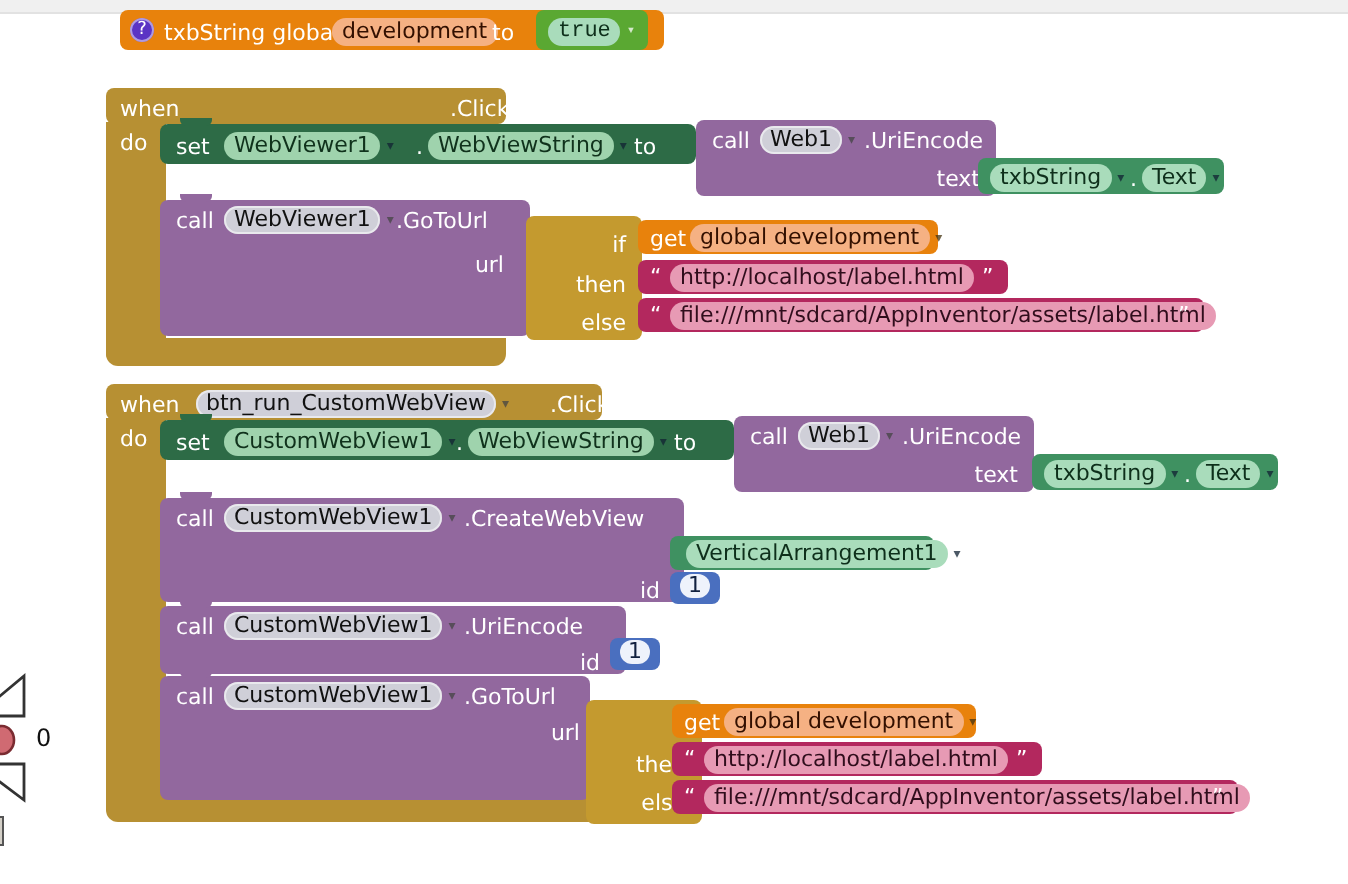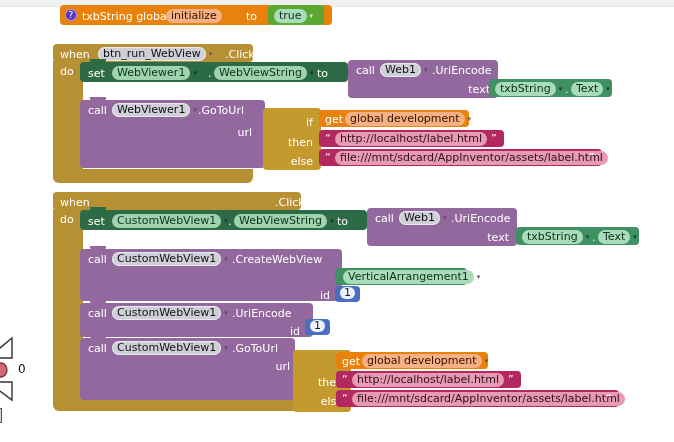--- a/index.html
+++ b/index.html
@@ -73,35 +73,32 @@
     <svg width="34" height="24" style="position:absolute;left:-14px;top:44px;">
       <polygon points="2,2 26,2 26,20" fill="none" stroke="#333" stroke-width="1.4"></polygon>
     </svg>
     <div class="wbtn" style="left:-22px;top:72px;">ngs</div>
   </div>
 
   <div class="blk c-var" style="left:60px;top:5px;width:272px;height:20px;">
     <div class="qmark" style="left:5px;top:4px;">?</div>
     <div class="row" style="left:22px;top:6px;">txbString global</div>
     <div class="row" style="left:106px;top:4px;">
-      <span class="fld orangef">initialize</span>
+      <span class="fld orangef">development</span>
     </div>
     <div class="row" style="left:186px;top:6px;">to</div>
   </div>
-  <div class="blk c-logic" style="left:268px;top:5px;width:56px;height:20px;">
+  <div class="blk c-logic" style="left:268px;top:5px;width:56px;height:20px;font-family:Liberation Mono, monospace;">
     <div class="row" style="left:6px;top:4px;">
       <span class="fld mint">true</span><span class="caret">▾</span>
     </div>
   </div>
 
   <div class="blk c-event" style="left:53px;top:44px;width:200px;height:18px;">
     <div class="row" style="left:7px;top:5px;">when</div>
-    <div class="row" style="left:45px;top:3px;">
-      <span class="fld light">btn_run_WebView</span><span class="caret" style="color:#444;">▾</span>
-    </div>
     <div class="row" style="left:172px;top:5px;">.Click</div>
   </div>
   <div class="blk c-event" style="left:53px;top:61px;width:30px;height:120px;border-radius:0 0 4px 4px;">
     <div class="row" style="left:7px;top:5px;">do</div>
   </div>
   <div class="blk c-event" style="left:53px;top:169px;width:200px;height:14px;border-radius:0 0 6px 6px;"></div>
 
   <div class="blk c-set" style="left:80px;top:62px;width:268px;height:20px;">
     <div class="notch" style="left:10px;top:-3px;background:#2d6b46;"></div>
     <div class="row" style="left:8px;top:6px;">set</div>
@@ -164,20 +161,23 @@
   <div class="blk c-text" style="left:319px;top:149px;width:283px;height:17px;">
     <div class="row" style="left:6px;top:3px;">“</div>
     <div class="row" style="left:16px;top:2px;">
       <span class="fld pinkf">file:///mnt/sdcard/AppInventor/assets/label.html</span>
     </div>
     <div class="row" style="left:270px;top:3px;">”</div>
   </div>
 
   <div class="blk c-event" style="left:53px;top:192px;width:248px;height:18px;">
     <div class="row" style="left:7px;top:5px;">when</div>
+    <div class="row" style="left:45px;top:3px;">
+      <span class="fld light">btn_run_CustomWebView</span><span class="caret" style="color:#444;">▾</span>
+    </div>
     <div class="row" style="left:222px;top:5px;">.Click</div>
   </div>
   <div class="blk c-event" style="left:53px;top:209px;width:30px;height:192px;border-radius:0 0 4px 4px;">
     <div class="row" style="left:7px;top:5px;">do</div>
   </div>
   <div class="blk c-event" style="left:53px;top:397px;width:248px;height:14px;border-radius:0 0 6px 6px;"></div>
 
   <div class="blk c-set" style="left:80px;top:210px;width:287px;height:20px;">
     <div class="notch" style="left:10px;top:-3px;background:#2d6b46;"></div>
     <div class="row" style="left:8px;top:6px;">set</div>

